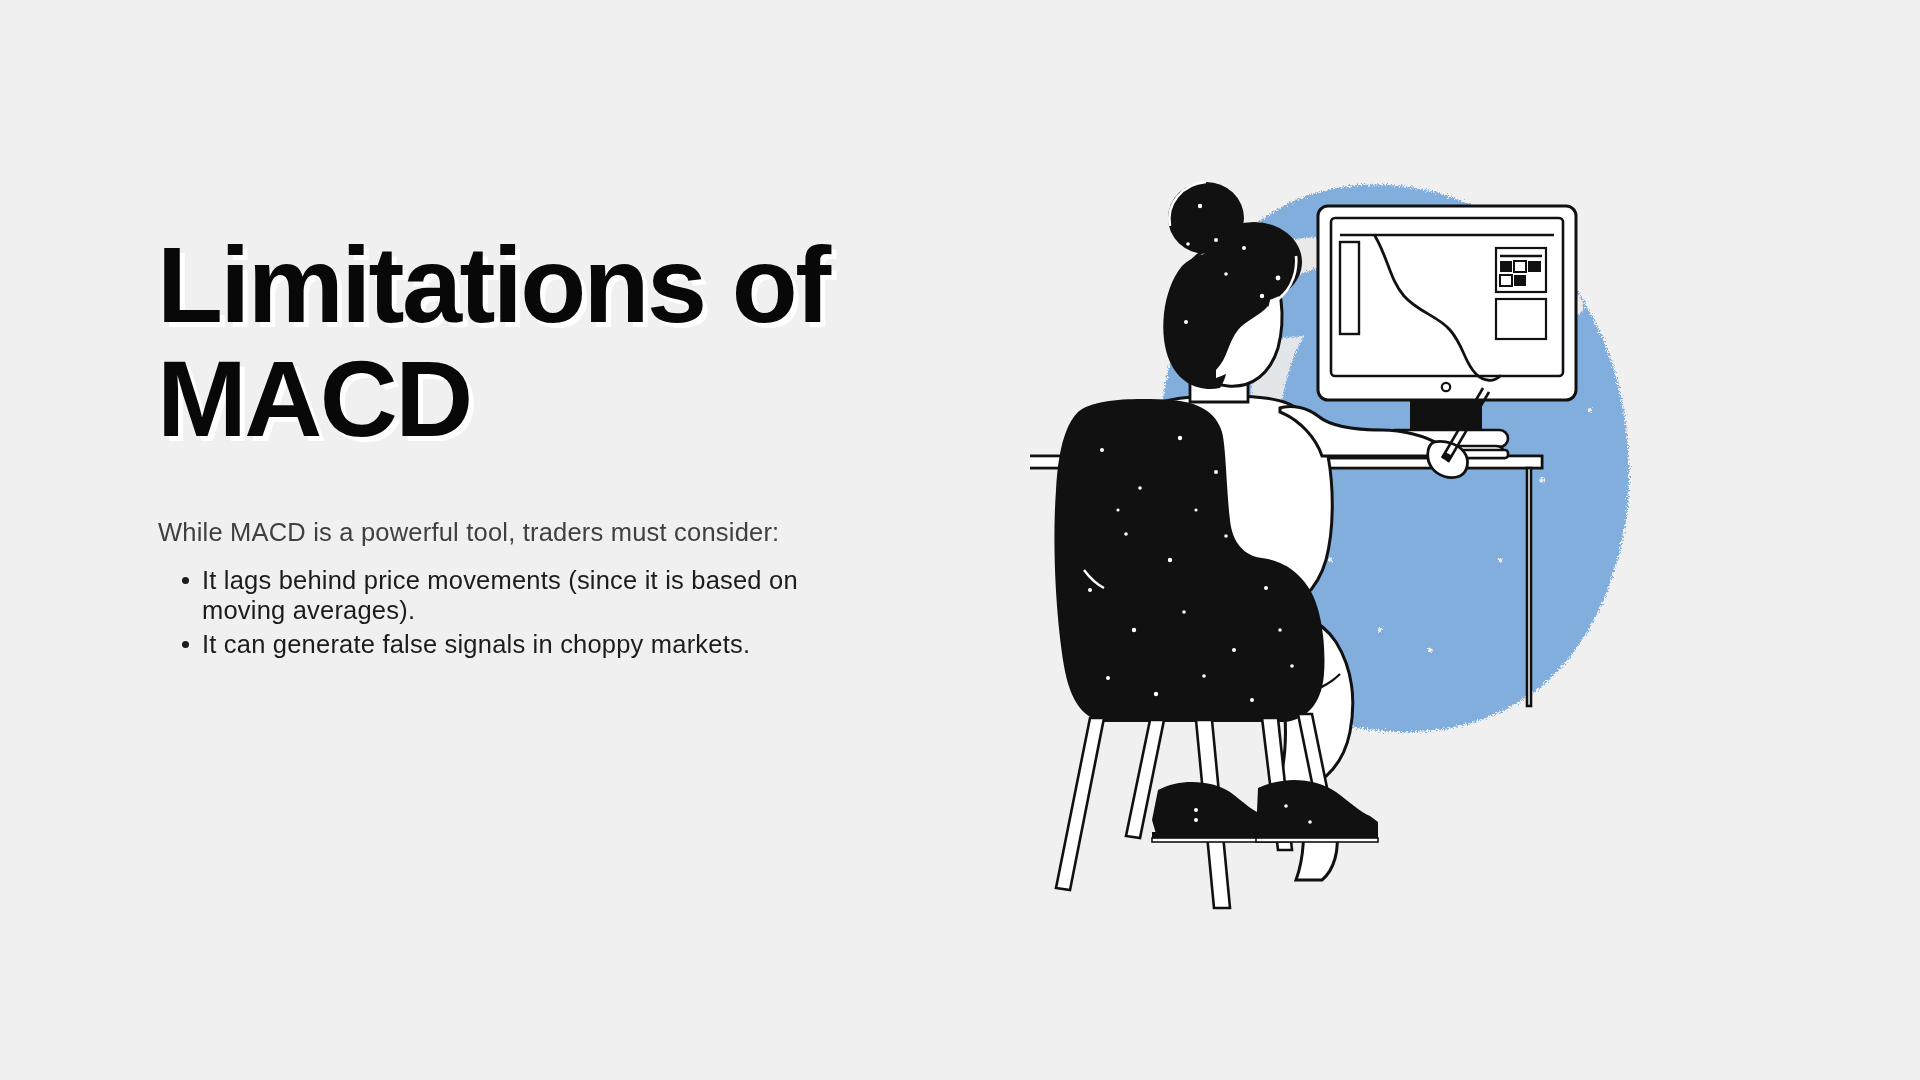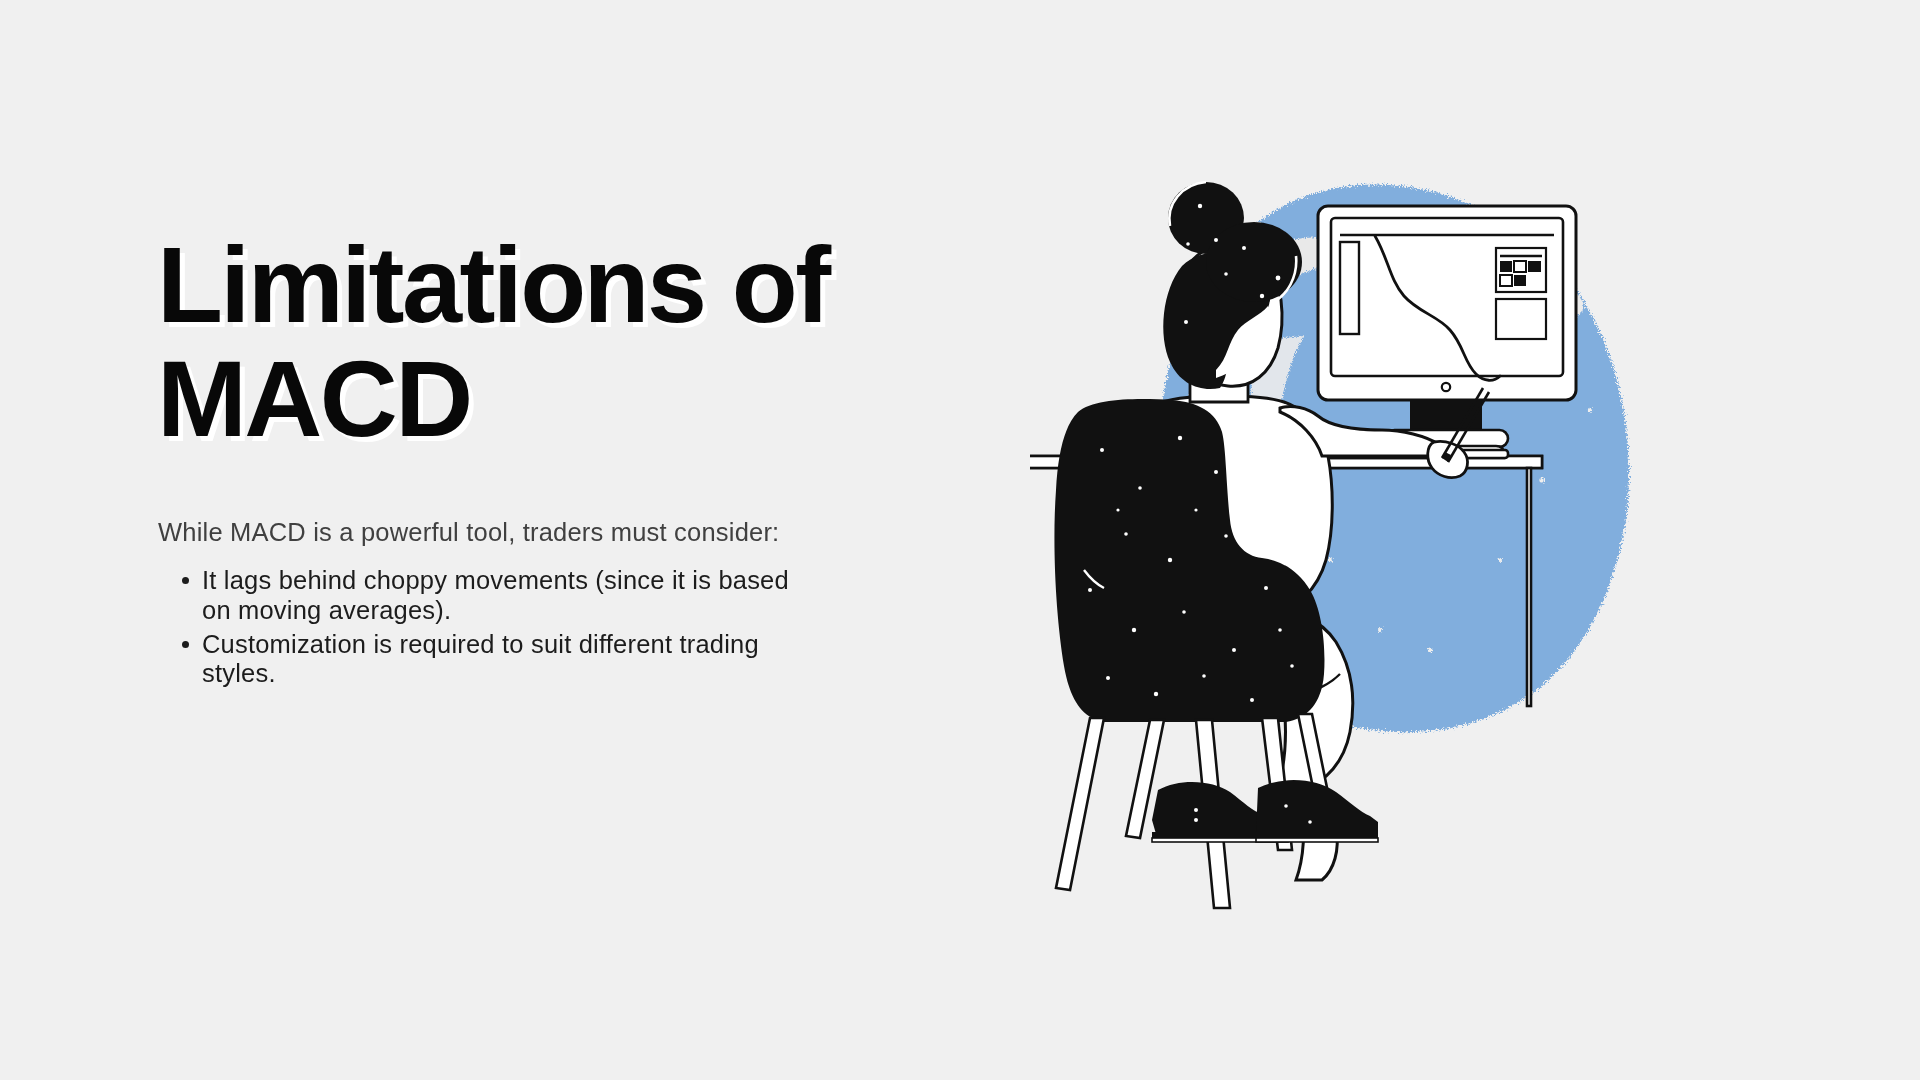--- a/index.html
+++ b/index.html
@@ -102,25 +102,25 @@
 
   <div class="text-col">
 
     <h1 class="slide-title">Limitations of MACD</h1>
 
     <p class="intro">While MACD is a powerful tool, traders must consider:</p>
 
     <ul class="bullets">
       <li>
         <span class="dot"></span>
-        <span class="txt">It lags behind choppy movements (since it is based on moving averages).</span>
+        <span class="txt">It lags behind price movements (since it is based on moving averages).</span>
       </li>
       <li>
         <span class="dot"></span>
-        <span class="txt">Customization is required to suit different trading styles.</span>
+        <span class="txt">It can generate false signals in choppy markets.</span>
       </li>
     </ul>
   </div>
 
   <div class="illo">
     <svg viewBox="0 0 700 830" xmlns="http://www.w3.org/2000/svg">
       <defs>
         <filter id="crayon" x="-20%" y="-20%" width="140%" height="140%">
           <feTurbulence type="fractalNoise" baseFrequency="0.62" numOctaves="4" seed="7" result="n"></feTurbulence>
           <feDisplacementMap in="SourceGraphic" in2="n" scale="9" xChannelSelector="R" yChannelSelector="G"></feDisplacementMap>

